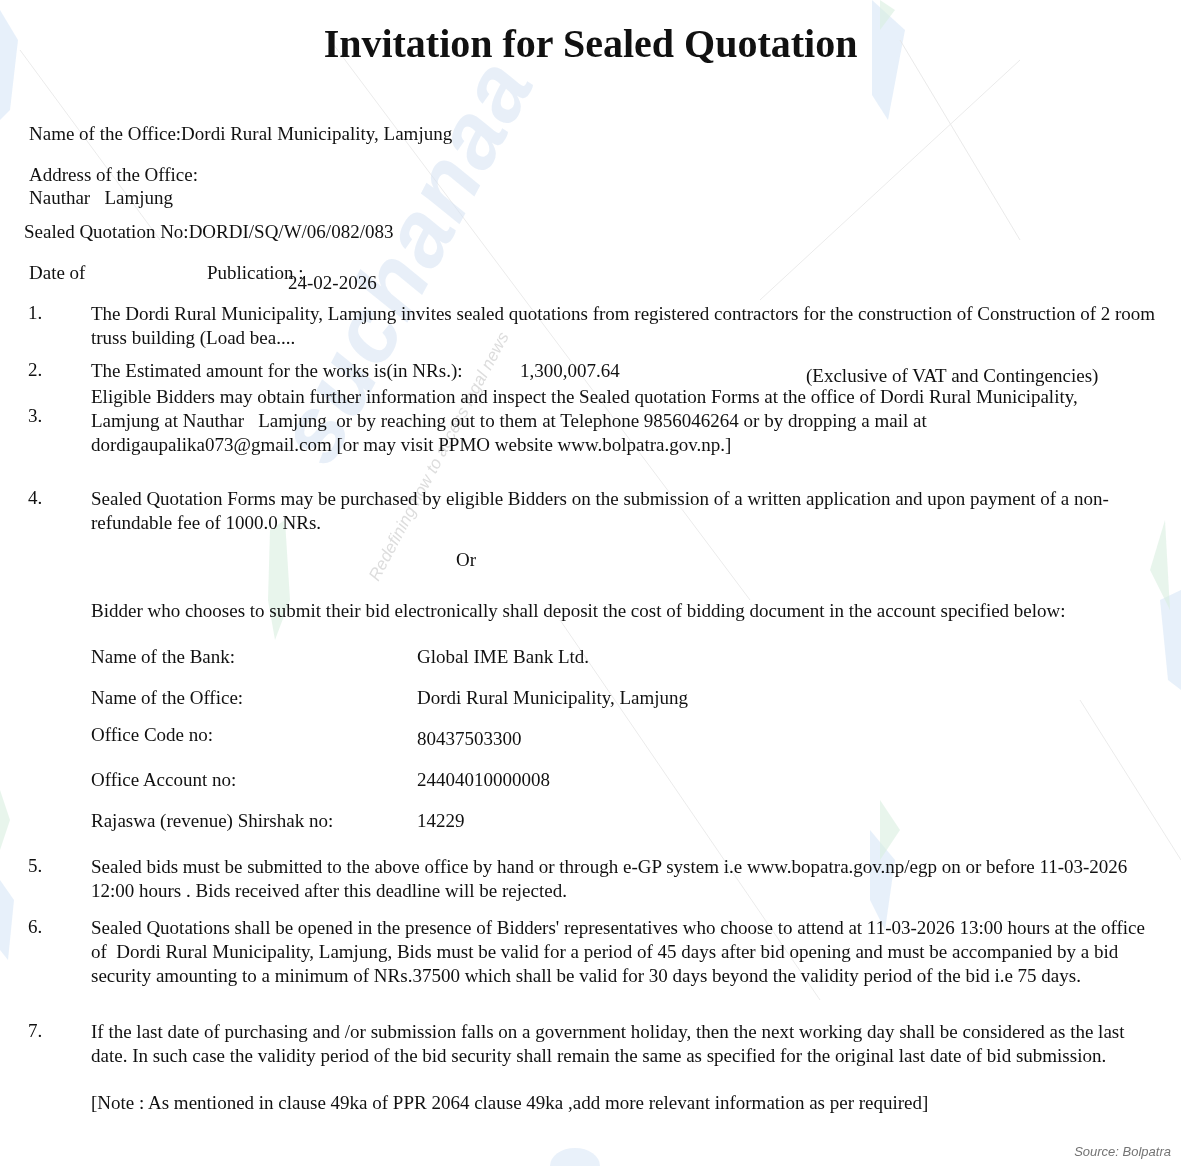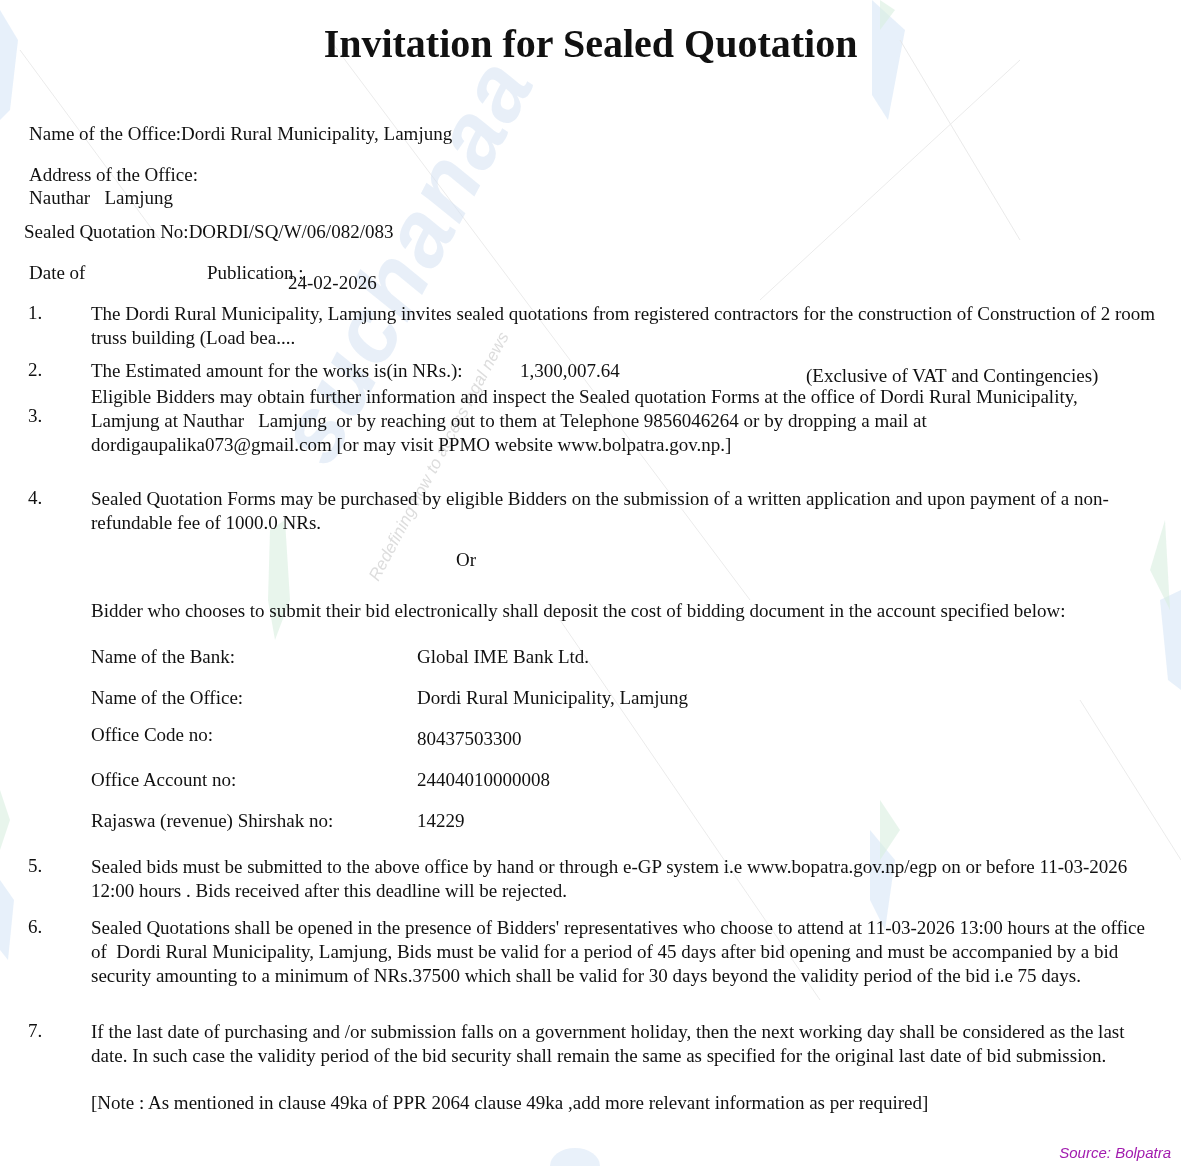--- a/index.html
+++ b/index.html
@@ -27,21 +27,21 @@
     text-align:center; font-size:40px; font-weight:bold;
     font-family:"Liberation Serif", serif; letter-spacing:0px;
   }
   .line { position:absolute; font-size:19px; line-height:23.5px; white-space:nowrap; }
   .num { position:absolute; left:28px; font-size:19px; }
   .para { position:absolute; left:91px; width:1070px; font-size:19px; line-height:24px; }
   .bank-label { position:absolute; left:91px; font-size:19px; }
   .bank-val { position:absolute; left:417px; font-size:19px; }
   .source {
     position:absolute; right:10px; top:1144px;
-    font-family:"Liberation Sans", sans-serif; font-style:italic; font-size:15px; color:#a21caf;margin-left:20px;
+    font-family:"Liberation Sans", sans-serif; font-style:italic; font-size:13px; color:#737373;margin-left:20px;
   }
 </style>
 </head>
 <body>
 
 <div class="wm" style="left:0;top:0;width:1181px;height:1166px;">
   <svg width="1181" height="1166" style="position:absolute;left:0;top:0;">
     <g fill="#d3e3f5" opacity="0.55">
       <polygon points="0,10 18,40 10,110 0,120"></polygon>
       <polygon points="872,0 905,30 888,120 872,95"></polygon>

